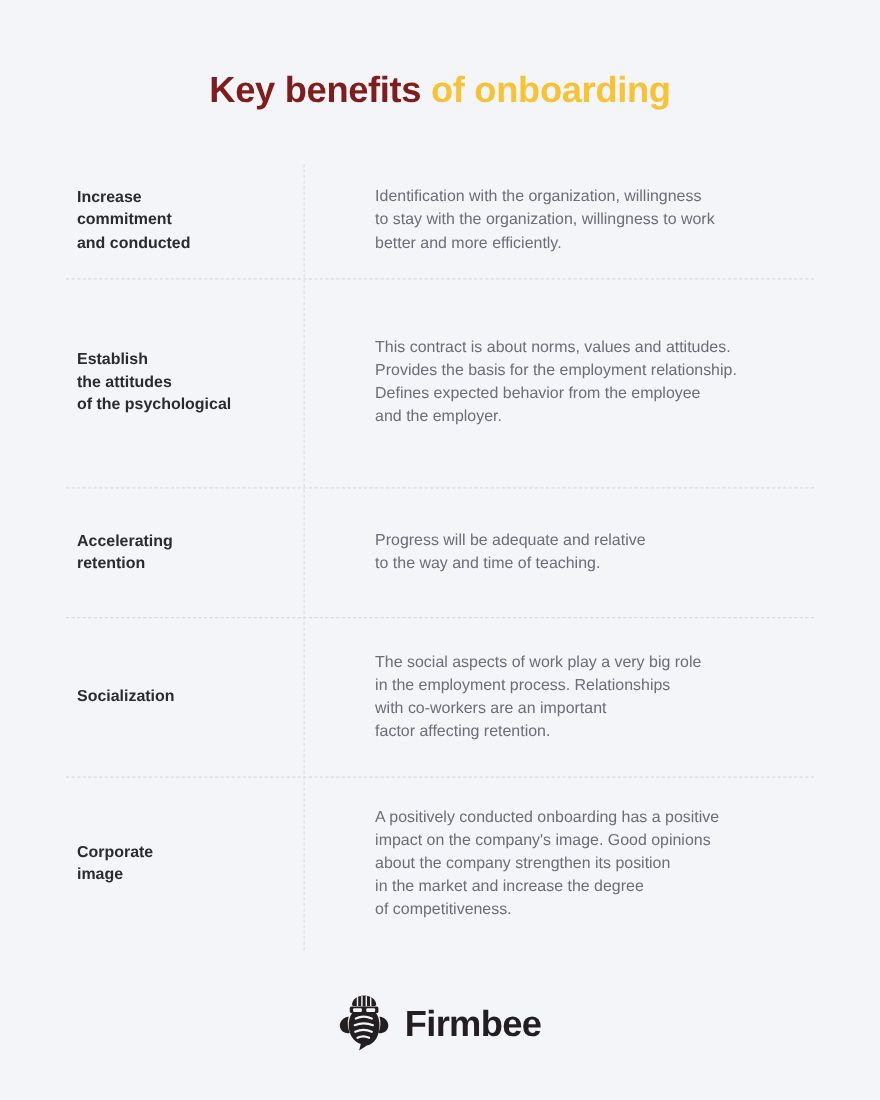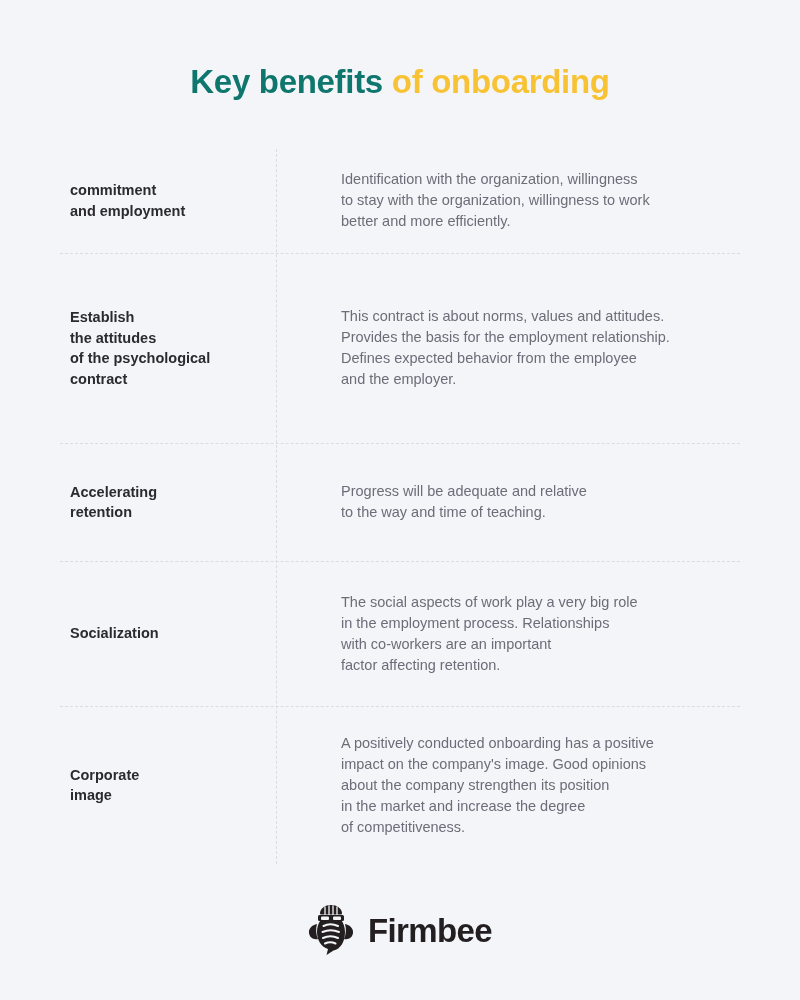--- a/index.html
+++ b/index.html
@@ -22,21 +22,21 @@
     padding-top: 62px;
     box-sizing: border-box;
   }
   .title {
     font-size: 33px;
     font-weight: bold;
     letter-spacing: -0.3px;
     line-height: 1.2;
     white-space: nowrap;
   }
-  .title .t-dark { color: #0f766e; }
+  .title .t-dark { color: #7f1d1d; }
   .title .t-accent { color: #f7c334; }
 
   
   .table {
     position: relative;
     margin: 0 auto;
     width: 680px;       
     margin-top: 47px;   
   }
 
@@ -117,36 +117,36 @@
     <span class="t-accent">of onboarding</span>
   </div>
 </div>
 
 <div class="table">
 
   <div class="v-divider"></div>
 
   <div class="row first r1">
     <div class="row-label">
+      <span class="ln">Increase</span>
       <span class="ln">commitment</span>
-      <span class="ln">and employment</span>
+      <span class="ln">and conducted</span>
     </div>
     <div class="row-body">
       <span class="ln">Identification with the organization, willingness</span>
       <span class="ln">to stay with the organization, willingness to work</span>
       <span class="ln">better and more efficiently.</span>
     </div>
   </div>
 
   <div class="row r2">
     <div class="row-label">
       <span class="ln">Establish</span>
       <span class="ln">the attitudes</span>
       <span class="ln">of the psychological</span>
-      <span class="ln">contract</span>
     </div>
     <div class="row-body">
       <span class="ln">This contract is about norms, values and attitudes.</span>
       <span class="ln">Provides the basis for the employment relationship.</span>
       <span class="ln">Defines expected behavior from the employee</span>
       <span class="ln">and the employer.</span>
     </div>
   </div>
 
   <div class="row r3">

